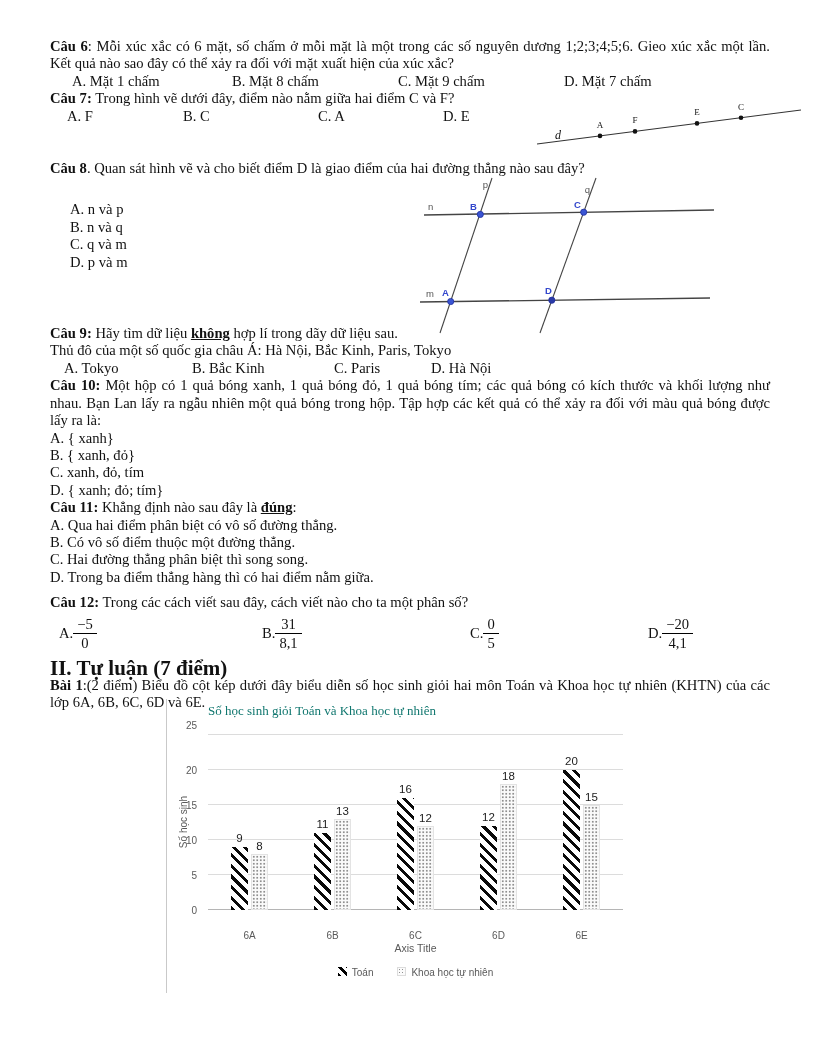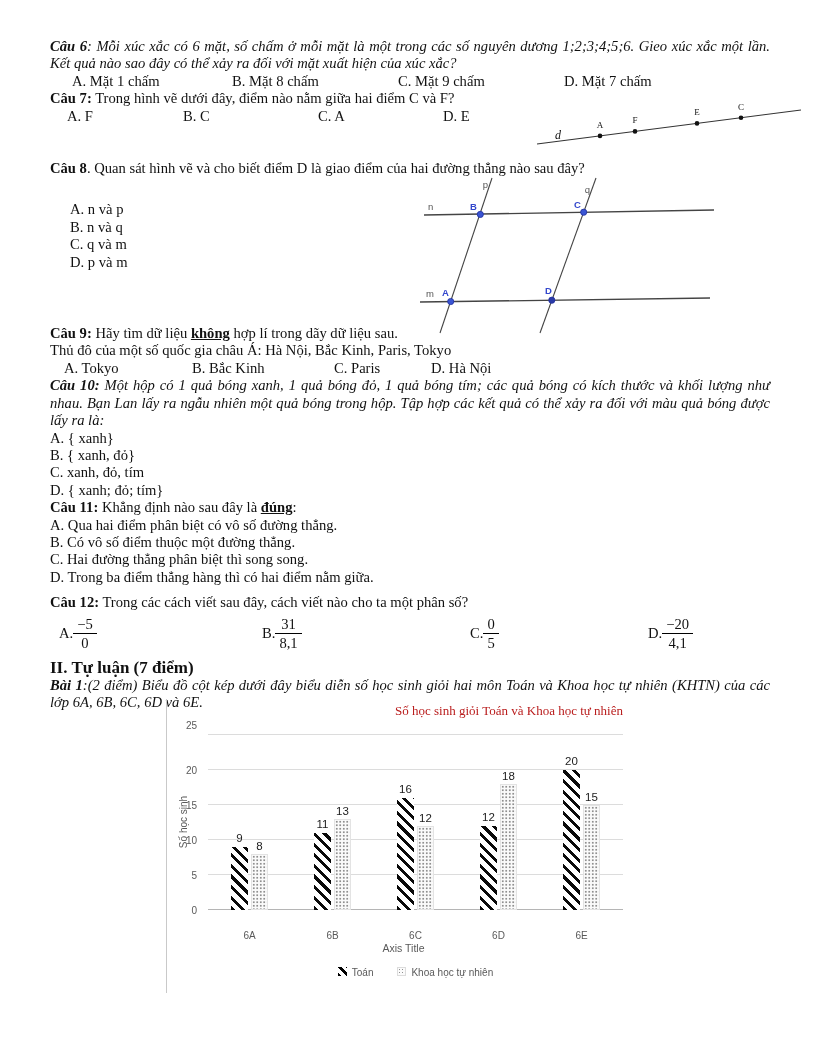--- a/index.html
+++ b/index.html
@@ -1,67 +1,67 @@
 <!DOCTYPE html>
 <html><head>
 <meta charset="utf-8">
 <style>
   html,body{margin:0;padding:0;background:#e8e8e8;}
   .page{position:relative;width:816px;height:1056px;background:#ffffff;overflow:hidden;
         font-family:"Liberation Serif",serif;font-size:14.6px;color:#111;margin:0 auto;}
   .content{position:absolute;left:50px;top:38px;width:720px;}
   .para{margin:0;line-height:17.4px;}
-  .j{text-align:justify;font-style:italic;}
+  .j{text-align:justify;}
   b{font-weight:bold;}
   .bu{font-weight:bold;text-decoration:underline;}
   .optrow{display:flex;line-height:17.4px;}
   .optrow span{display:inline-block;}
   .q6row{margin-left:22px;}
   .q6row .c1{width:160px;} .q6row .c2{width:166px;} .q6row .c3{width:166px;}
   .q7row{margin-left:17px;}
   .q7row .c1{width:116px;} .q7row .c2{width:135px;} .q7row .c3{width:125px;}
   .q9row{margin-left:14px;}
   .q9row .c1{width:128px;} .q9row .c2{width:142px;} .q9row .c3{width:97px;}
   .optcol div{line-height:17.4px;}
   .q8col{margin-left:20px;margin-bottom:0;margin-top:24px;}
   .gap-q8{margin-top:35px;}
   .gap-q9{margin-top:54px;}
   .fracrow{display:flex;align-items:center;height:44px;margin-left:9px;line-height:normal;}
   .fopt{display:flex;align-items:center;}
   .fopt.c1{width:203px;} .fopt.c2{width:208px;} .fopt.c3{width:178px;}
   .frac{display:inline-block;text-align:center;vertical-align:middle;}
   .frac .num{display:block;border-bottom:1.4px solid #000;padding:0 4px;line-height:18px;}
   .frac .den{display:block;padding:0 4px;line-height:18px;}
-  .sec-head{font-weight:bold;font-size:17px;line-height:18px;margin-top:3px;}
+  .sec-head{font-weight:bold;font-size:21px;line-height:18px;margin-top:3px;}
   
   .figabs{position:absolute;}
   
   .chart{position:absolute;left:166px;top:699px;width:561px;height:294px;
          border-left:1px solid #c9c9c9;font-family:"Liberation Sans",sans-serif;color:#595959;}
-  .chart-title{position:absolute;left:41px;top:4px;width:415px;text-align:right;
-               font-size:13px;color:#b91c1c;font-family:"Liberation Serif",serif;}
+  .chart-title{position:absolute;left:41px;top:4px;width:415px;text-align:left;
+               font-size:13px;color:#0f766e;font-family:"Liberation Serif",serif;}
   .chart-plot{position:absolute;left:41px;top:36px;width:415px;height:175px;}
   .gridline{position:absolute;left:0;right:0;height:1px;background:#dcdcdc;}
   .gridline.zero{background:#b5b5b5;}
   .chart-yaxis{position:absolute;left:0;top:36px;width:34px;height:175px;}
   .ytick{position:absolute;right:4px;font-size:10px;color:#595959;}
   .chart-ylabel{position:absolute;left:16px;top:123px;transform:translate(-50%,-50%) rotate(-90deg);
                 font-size:10px;color:#595959;white-space:nowrap;}
   .bargroup{position:absolute;bottom:0;width:83px;height:175px;display:flex;
             align-items:flex-end;justify-content:center;gap:3px;}
   .bar{width:17px;position:relative;}
   .bar.hatch{background:repeating-linear-gradient(45deg,#0a0a0a 0 3px,#ffffff 3px 7.5px);}
   .bar.dots{background-color:#fbfbfb;
             background-image:radial-gradient(circle,#8f8f8f 0.9px,transparent 1.1px);
             background-size:3.5px 3.5px;border:1px solid #e3e3e3;box-sizing:border-box;}
   .dlabel{position:absolute;top:-15px;left:50%;transform:translateX(-50%);
           font-size:11.5px;color:#1c1c1c;}
   .chart-xlabels{position:absolute;left:41px;top:231px;width:415px;display:flex;}
   .xtick{width:83px;text-align:center;font-size:10px;color:#595959;}
-  .chart-xtitle{position:absolute;left:29px;top:243px;width:415px;text-align:center;
+  .chart-xtitle{position:absolute;left:41px;top:243px;width:415px;text-align:center;
                 font-size:10.5px;color:#595959;}
   .chart-legend{position:absolute;left:41px;top:268px;width:415px;display:flex;
                 justify-content:center;align-items:center;gap:24px;font-size:10px;color:#595959;}
   .leg-item{display:flex;align-items:flex-start;gap:5px;}
   .leg-marker{display:inline-block;width:9px;height:9px;}
   .leg-marker.hatch{background:repeating-linear-gradient(45deg,#000 0 2.6px,#fff 2.6px 6px);}
   .leg-marker.dots{background-color:#fbfbfb;
                    background-image:radial-gradient(circle,#8f8f8f 0.8px,transparent 1px);
                    background-size:3px 3px;border:1px solid #dcdcdc;box-sizing:border-box;}
 </style>

